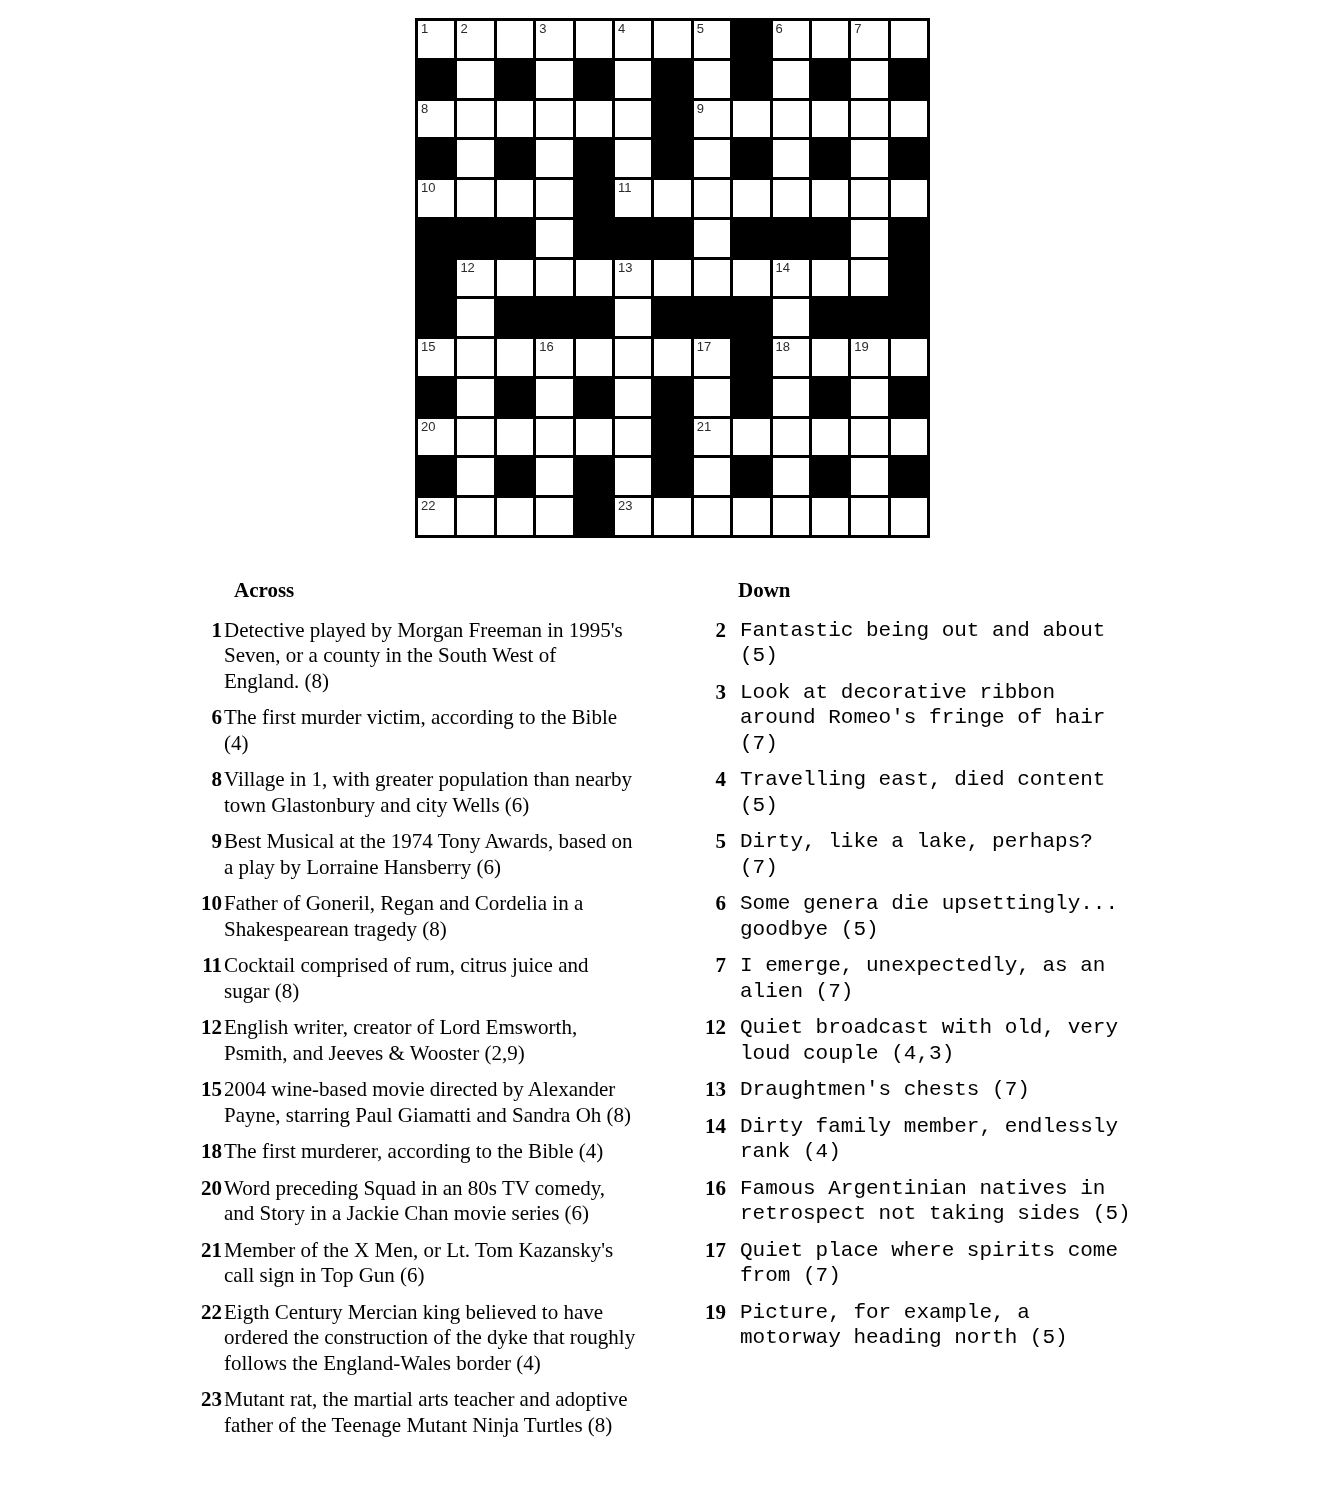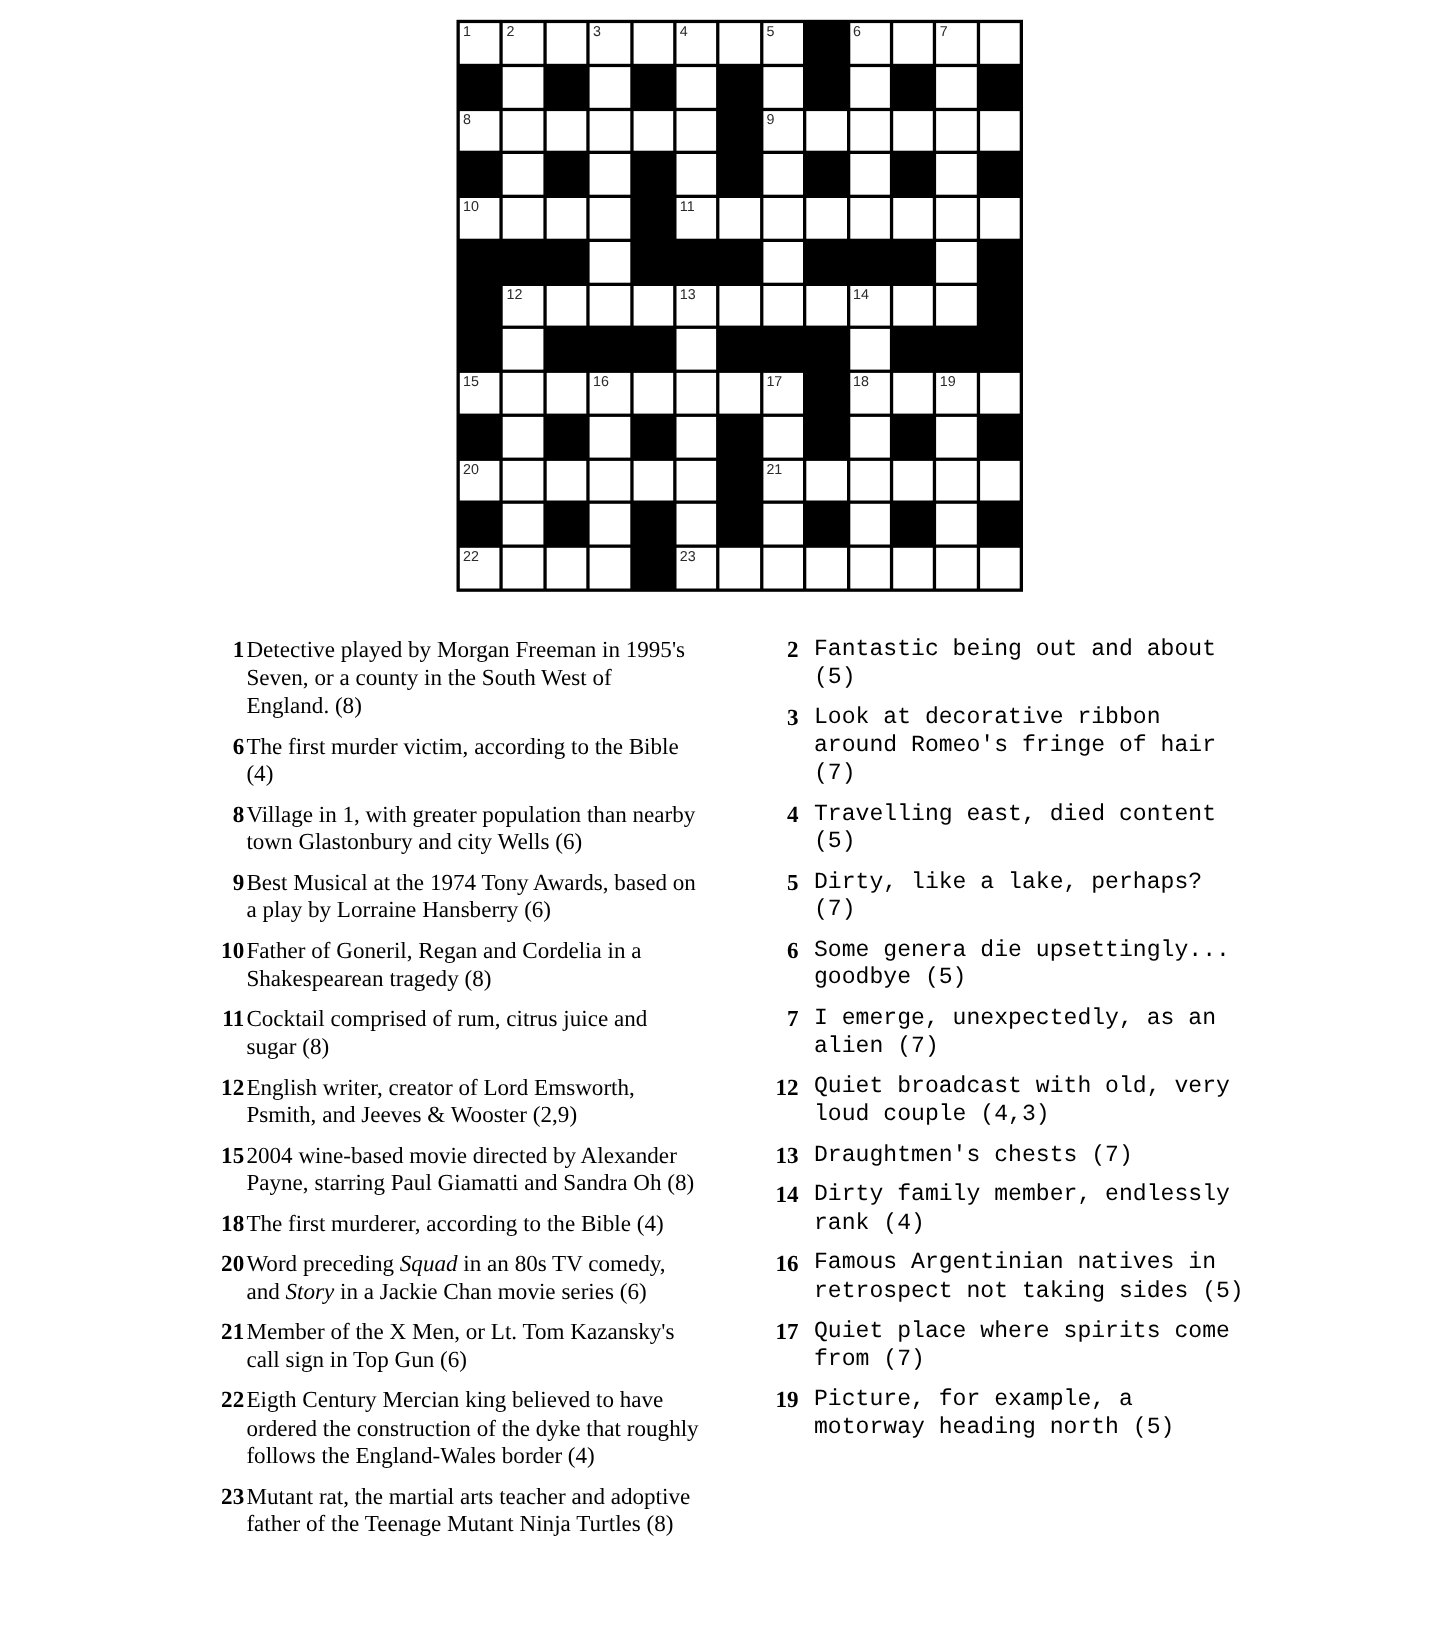--- a/index.html
+++ b/index.html
@@ -54,21 +54,21 @@
 
   .clue { display: flex; align-items: flex-start; margin-bottom: 11px; }
   .clue-num {
     flex: 0 0 26px;
     text-align: right;
     font-weight: bold;
   }
   .clue-text { }
   .across .clue-text { margin-left: 2px; width: 412px; }
   .down   .clue-text { margin-left: 14px; width: 402px; font-family: Liberation Mono, monospace; }
-  .clue-text .it { font-style: italic; }
+  .clue-text .it { }
 </style>
 </head>
 <body>
 
 <div class="grid">
     <div class="cell">
       <span class="cellnum">1</span>
     </div>
     <div class="cell">
       <span class="cellnum">2</span>
@@ -278,20 +278,21 @@
     <div class="cell"></div>
     <div class="cell"></div>
     <div class="cell"></div>
     <div class="cell"></div>
     <div class="cell"></div>
     <div class="cell"></div>
     <div class="cell"></div>
   </div>
 
 <section class="clues across">
+  <h2>Across</h2>
   <div>
       <div class="clue">
         <span class="clue-num">1</span>
         <div class="clue-text"><span>Detective played by Morgan Freeman in 1995's Seven, or a county in the South West of England. (8)</span></div>
       </div>
       <div class="clue">
         <span class="clue-num">6</span>
         <div class="clue-text"><span>The first murder victim, according to the Bible (4)</span></div>
       </div>
       <div class="clue">
@@ -335,20 +336,21 @@
         <div class="clue-text"><span>Eigth Century Mercian king believed to have ordered the construction of the dyke that roughly follows the England-Wales border (4)</span></div>
       </div>
       <div class="clue">
         <span class="clue-num">23</span>
         <div class="clue-text"><span>Mutant rat, the martial arts teacher and adoptive father of the Teenage Mutant Ninja Turtles (8)</span></div>
       </div>
     </div>
 </section>
 
 <section class="clues down">
+  <h2>Down</h2>
   <div>
       <div class="clue">
         <span class="clue-num">2</span>
         <div class="clue-text"><span>Fantastic being out and about (5)</span></div>
       </div>
       <div class="clue">
         <span class="clue-num">3</span>
         <div class="clue-text"><span>Look at decorative ribbon around Romeo's fringe of hair (7)</span></div>
       </div>
       <div class="clue">

